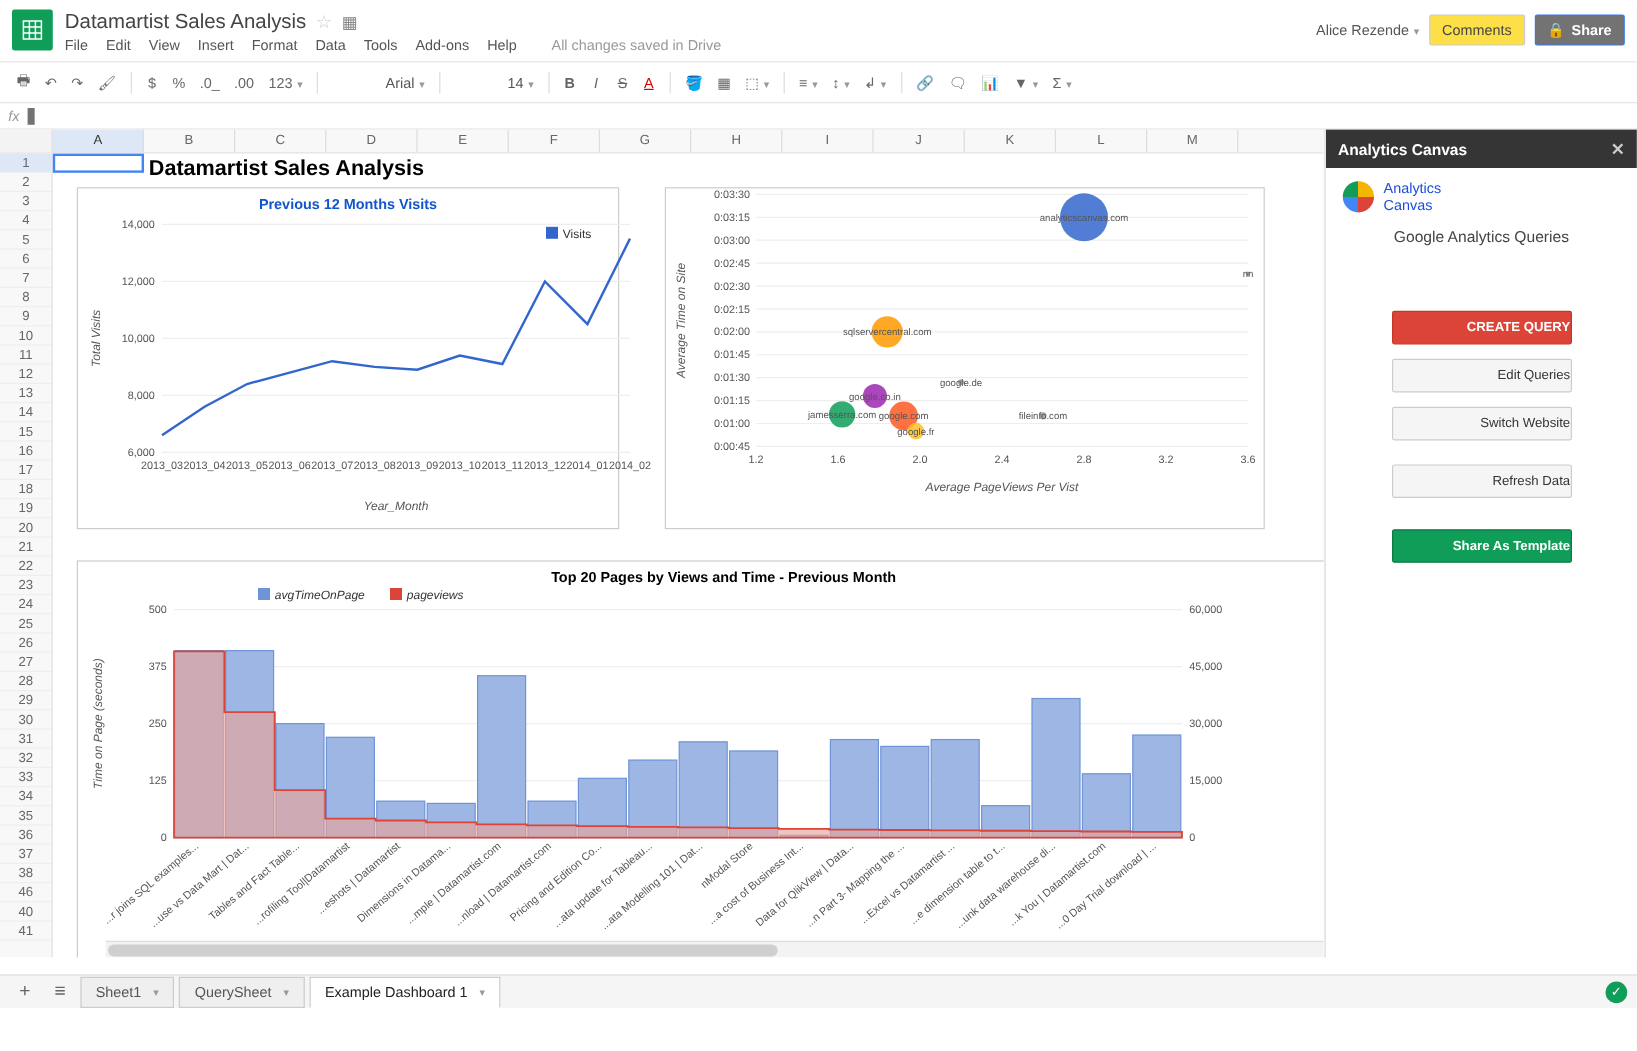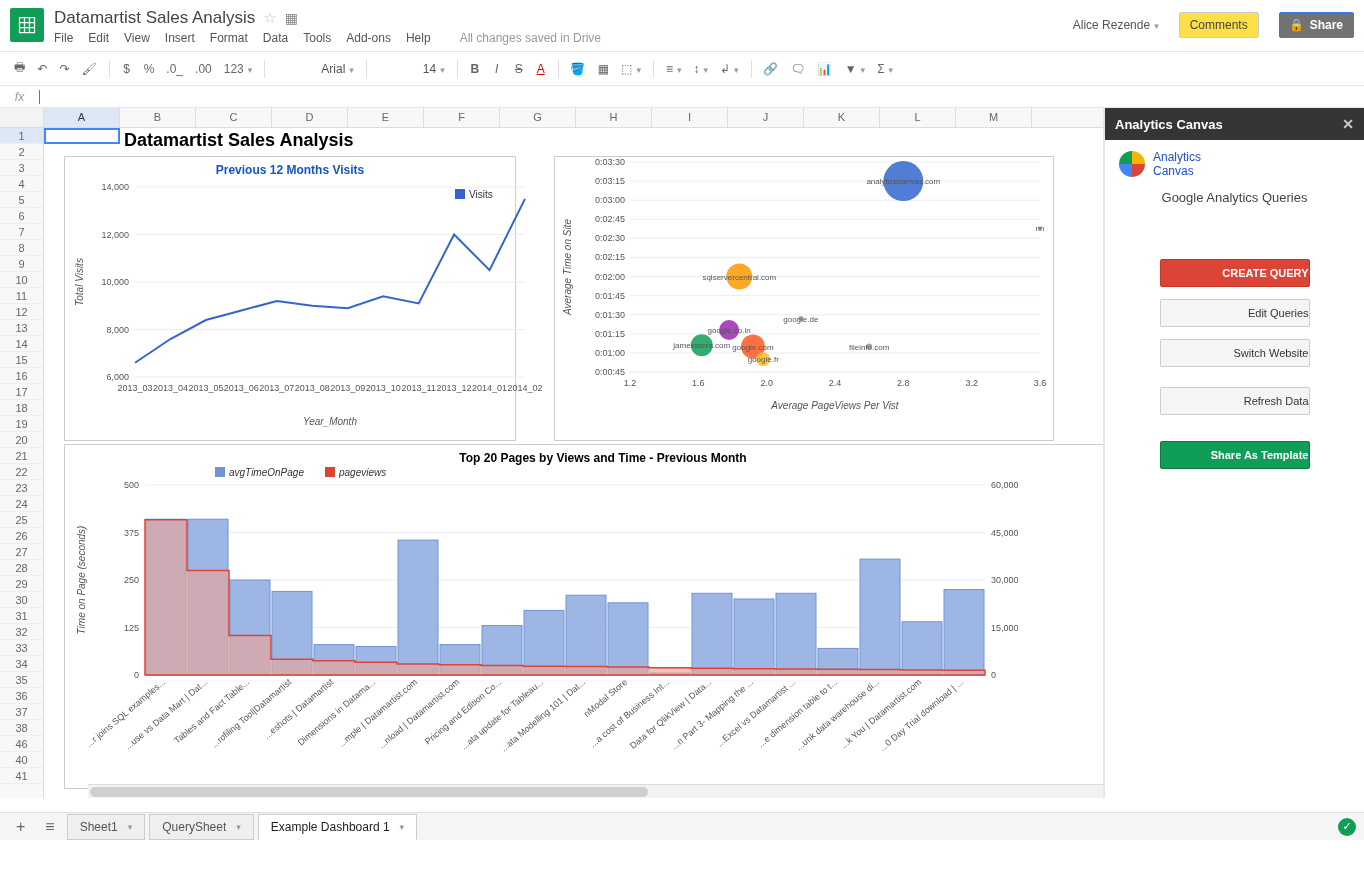--- a/index.html
+++ b/index.html
@@ -12,35 +12,35 @@
   .hdr{display:flex;align-items:flex-start;padding:8px 10px 0 10px;}
   .hdr .logo{width:34px;height:34px;background:#0f9d58;display:flex;align-items:center;justify-content:center;color:#fff;font-size:15px;border-radius:2px;}
   .hdr .logo svg{width:20px;height:20px;fill:#fff;}
   .hdr .titleblk{margin-left:10px;flex:1;}
   .doc-title{font-size:17px;color:#444;display:flex;align-items:center;gap:8px;}
   .doc-title .star{color:#ccc;font-size:15px;}
   .doc-title .folder{color:#888;font-size:14px;}
   .menus{margin-top:3px;display:flex;gap:15px;color:#555;font-size:12px;}
   .menus span{cursor:pointer;}
   .status{color:#999;margin-left:14px;}
-  .hdr-right{display:flex;align-items:center;gap:20px;padding-top:4px;}
+  .hdr-right{display:flex;align-items:center;gap:8px;padding-top:4px;}
   .user{color:#555;font-size:12px;}
   .btn{border:1px solid #ccc;background:#fde047;padding:5px 10px;border-radius:2px;font-size:12px;color:#444;cursor:pointer;}
   .btn.blue{background:#737373;border-color:#3079ed;color:#fff;font-weight:bold;}
   .btn.blue .lock{margin-right:5px;}
 
   
   .tb{border-top:1px solid #e5e5e5;border-bottom:1px solid #e5e5e5;margin-top:6px;padding:4px 10px;display:flex;align-items:center;gap:4px;color:#666;min-height:30px;}
   .tb .sep{width:1px;height:18px;background:#ddd;margin:0 4px;}
   .tb .i{min-width:18px;text-align:center;padding:2px 4px;cursor:pointer;font-size:12px;}
   .tb select,.tb .sel{border:none;background:transparent;font-size:12px;color:#555;padding:2px 4px;margin-left:44px;}
 
   
   .fx{display:flex;align-items:center;border-bottom:1px solid #e5e5e5;height:22px;}
-  .fx .lbl{width:40px;text-align:center;color:#999;font-style:italic;border-right:1px solid #737373;}
+  .fx .lbl{width:29px;text-align:center;color:#999;font-style:italic;border-right:6px solid #737373;}
   .fx input{flex:1;border:none;outline:none;padding:2px 6px;font-size:12px;}
 
   
   .main{display:flex;height:690px;}
   .sheet{flex:1;overflow:hidden;position:relative;border-right:1px solid #e5e5e5;}
   .cols{display:flex;border-bottom:1px solid #ddd;background:#f8f8f8;height:20px;}
   .corner{width:44px;border-right:1px solid #ddd;background:#f3f3f3;}
   .colh{flex:0 0 76px;text-align:center;border-right:1px solid #ddd;font-size:11px;color:#666;line-height:19px;}
   .colh.active{background:#dde7f5;color:#333;}
   .body{display:flex;height:calc(100% - 20px);}
@@ -50,21 +50,21 @@
   .canvas{flex:1;position:relative;background:#fff;}
 
   
   .active-cell{position:absolute;left:0;top:0;width:76px;height:16px;border:2px solid #4285f4;background:#fff;z-index:5;}
 
   
   .dash-title{position:absolute;left:80px;top:2px;font-size:18px;font-weight:bold;color:#000;}
   .chartbox{position:absolute;border:1px solid #ccc;background:#fff;}
   .c1{left:20px;top:28px;width:452px;height:285px;}
   .c2{left:510px;top:28px;width:500px;height:285px;}
-  .c3{left:20px;top:316px;width:1078px;height:345px;}
+  .c3{left:20px;top:339px;width:1078px;height:345px;}
   .ctitle{color:#1155cc;font-weight:bold;font-size:12px;text-align:center;margin-top:6px;}
   .ctitle.black{color:#000;}
   svg text{font-family:Arial;}
   .axis{font-size:9px;fill:#555;}
   .axis-lbl{font-size:10px;fill:#555;font-style:italic;}
   .legend{font-size:10px;fill:#333;}
 
   
   .side{width:260px;background:#fff;border-left:1px solid #e5e5e5;display:flex;flex-direction:column;}
   .side-hdr{background:#353535;color:#fff;display:flex;align-items:center;justify-content:space-between;padding:8px 10px;font-size:13px;font-weight:bold;}

